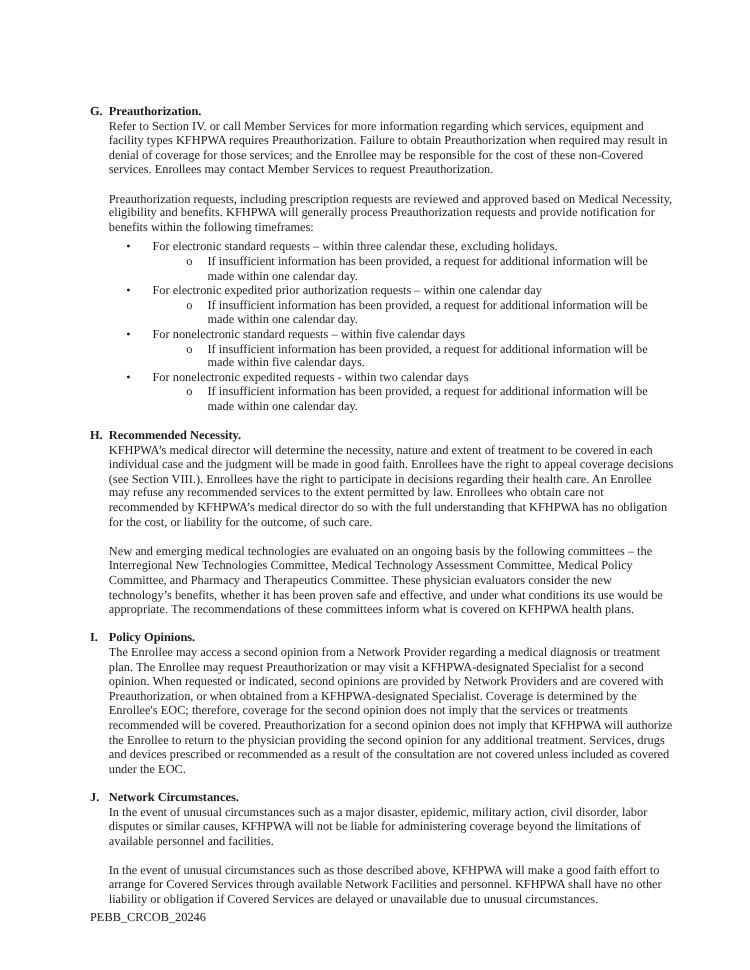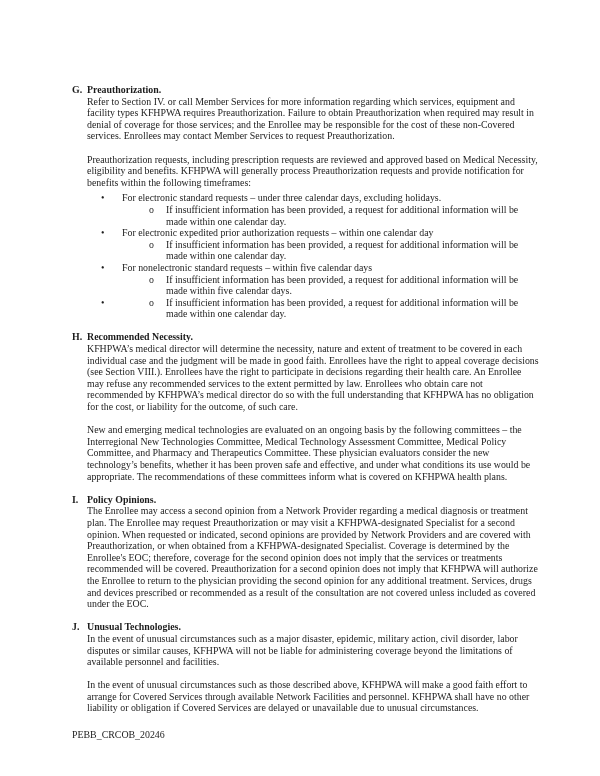--- a/index.html
+++ b/index.html
@@ -48,21 +48,21 @@
         <span class="sec-letter">G.</span>
         <span>Preauthorization.</span>
       </div>
       <div class="sec-body">
         <p class="para">Refer to Section IV. or call Member Services for more information regarding which services, equipment and facility types KFHPWA requires Preauthorization. Failure to obtain Preauthorization when required may result in denial of coverage for those services; and the Enrollee may be responsible for the cost of these non-Covered services. Enrollees may contact Member Services to request Preauthorization.</p>
         <p class="para" style="margin-bottom:4px;">Preauthorization requests, including prescription requests are reviewed and approved based on Medical Necessity, eligibility and benefits. KFHPWA will generally process Preauthorization requests and provide notification for benefits within the following timeframes:</p>
         <div class="bullets">
 
           <div class="b1">
             <span class="marker">•</span>
-            <span>For electronic standard requests – under three calendar days, excluding holidays.</span>
+            <span>For electronic standard requests – within three calendar these, excluding holidays.</span>
           </div>
           <div class="b2">
             <span class="marker">o</span>
             <span>If insufficient information has been provided, a request for additional information will be made within one calendar day.</span>
           </div>
 
           <div class="b1">
             <span class="marker">•</span>
             <span>For electronic expedited prior authorization requests – within one calendar day</span>
           </div>
@@ -75,20 +75,21 @@
             <span class="marker">•</span>
             <span>For nonelectronic standard requests – within five calendar days</span>
           </div>
           <div class="b2">
             <span class="marker">o</span>
             <span>If insufficient information has been provided, a request for additional information will be made within five calendar days.</span>
           </div>
 
           <div class="b1">
             <span class="marker">•</span>
+            <span>For nonelectronic expedited requests - within two calendar days</span>
           </div>
           <div class="b2">
             <span class="marker">o</span>
             <span>If insufficient information has been provided, a request for additional information will be made within one calendar day.</span>
           </div>
 
         </div>
       </div>
     </div>
 
@@ -109,21 +110,21 @@
         <span>Policy Opinions.</span>
       </div>
       <div class="sec-body">
         <p class="para">The Enrollee may access a second opinion from a Network Provider regarding a medical diagnosis or treatment plan. The Enrollee may request Preauthorization or may visit a KFHPWA-designated Specialist for a second opinion. When requested or indicated, second opinions are provided by Network Providers and are covered with Preauthorization, or when obtained from a KFHPWA-designated Specialist. Coverage is determined by the Enrollee's EOC; therefore, coverage for the second opinion does not imply that the services or treatments recommended will be covered. Preauthorization for a second opinion does not imply that KFHPWA will authorize the Enrollee to return to the physician providing the second opinion for any additional treatment. Services, drugs and devices prescribed or recommended as a result of the consultation are not covered unless included as covered under the EOC.</p>
       </div>
     </div>
 
     <div class="section">
       <div class="sec-head">
         <span class="sec-letter">J.</span>
-        <span>Unusual Technologies.</span>
+        <span>Network Circumstances.</span>
       </div>
       <div class="sec-body">
         <p class="para">In the event of unusual circumstances such as a major disaster, epidemic, military action, civil disorder, labor disputes or similar causes, KFHPWA will not be liable for administering coverage beyond the limitations of available personnel and facilities.</p>
         <p class="para">In the event of unusual circumstances such as those described above, KFHPWA will make a good faith effort to arrange for Covered Services through available Network Facilities and personnel. KFHPWA shall have no other liability or obligation if Covered Services are delayed or unavailable due to unusual circumstances.</p>
       </div>
     </div>
 
   </div>
 
   <div class="footer">

